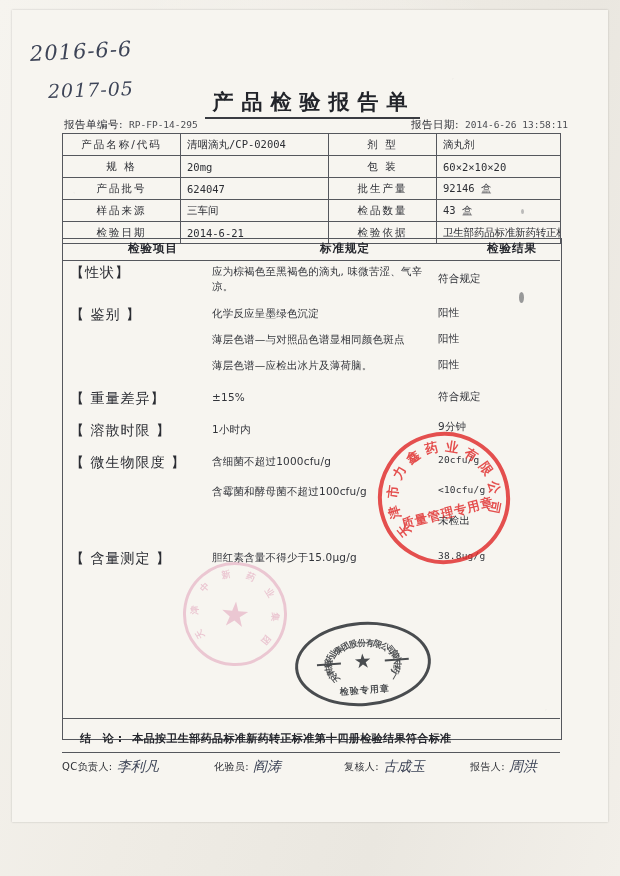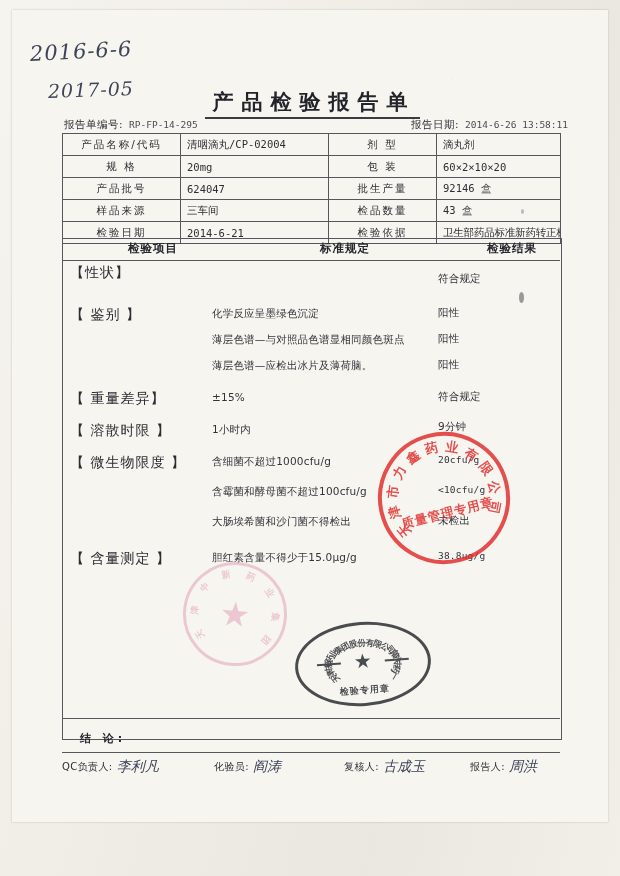--- a/index.html
+++ b/index.html
@@ -539,20 +539,21 @@
   <div class="res-head">
     <div class="rh-item">检验项目</div>
     <div class="rh-std">标准规定</div>
     <div class="rh-res">检验结果</div>
   </div>
   <div class="res-head-rule"></div>
 
   <div class="rows">
     <div class="row" style="min-height:34px">
       <div class="c-item">【性状】</div>
+      <div class="c-std">应为棕褐色至黑褐色的滴丸, 味微苦涩、气辛凉。</div>
       <div class="c-res" style="top:10px">符合规定</div>
     </div>
     <div class="row" style="padding-top:6px">
       <div class="c-item" style="top:6px">【 鉴别 】</div>
       <div class="c-std">化学反应呈墨绿色沉淀</div>
       <div class="c-res" style="top:6px">阳性</div>
     </div>
     <div class="row" style="padding-top:4px">
       <div class="c-item" style="top:4px"></div>
       <div class="c-std">薄层色谱—与对照品色谱显相同颜色斑点</div>
@@ -578,33 +579,33 @@
       <div class="c-std">含细菌不超过1000cfu/g</div>
       <div class="c-res mono-res" style="top:10px">20cfu/g</div>
     </div>
     <div class="row" style="padding-top:8px">
       <div class="c-item" style="top:8px"></div>
       <div class="c-std">含霉菌和酵母菌不超过100cfu/g</div>
       <div class="c-res mono-res" style="top:8px">&lt;10cfu/g</div>
     </div>
     <div class="row" style="padding-top:8px">
       <div class="c-item" style="top:8px"></div>
-      <div class="c-std">大肠埃希菌和沙门菌不得检出</div>
       <div class="c-res" style="top:8px">未检出</div>
     </div>
     <div class="row" style="padding-top:14px">
       <div class="c-item" style="top:14px">【 含量测定 】</div>
       <div class="c-std">胆红素含量不得少于15.0μg/g</div>
       <div class="c-res mono-res" style="top:14px">38.8ug/g</div>
     </div>
   </div>
 
   <div class="concl-rule"></div>
   <div class="concl">
     <span class="concl-label">结   论:</span>
+    <span class="concl-text">本品按卫生部药品标准新药转正标准第十四册检验结果符合标准</span>
   </div>
 
   <div class="sign-rule"></div>
   <div class="signatures">
     <div class="sig" id="sig-qc">
       <span class="lbl">QC负责人:</span><span class="nm">李利凡</span>
     </div>
     <div class="sig" id="sig-lab">
       <span class="lbl">化验员:</span><span class="nm">阎涛</span>
     </div>

